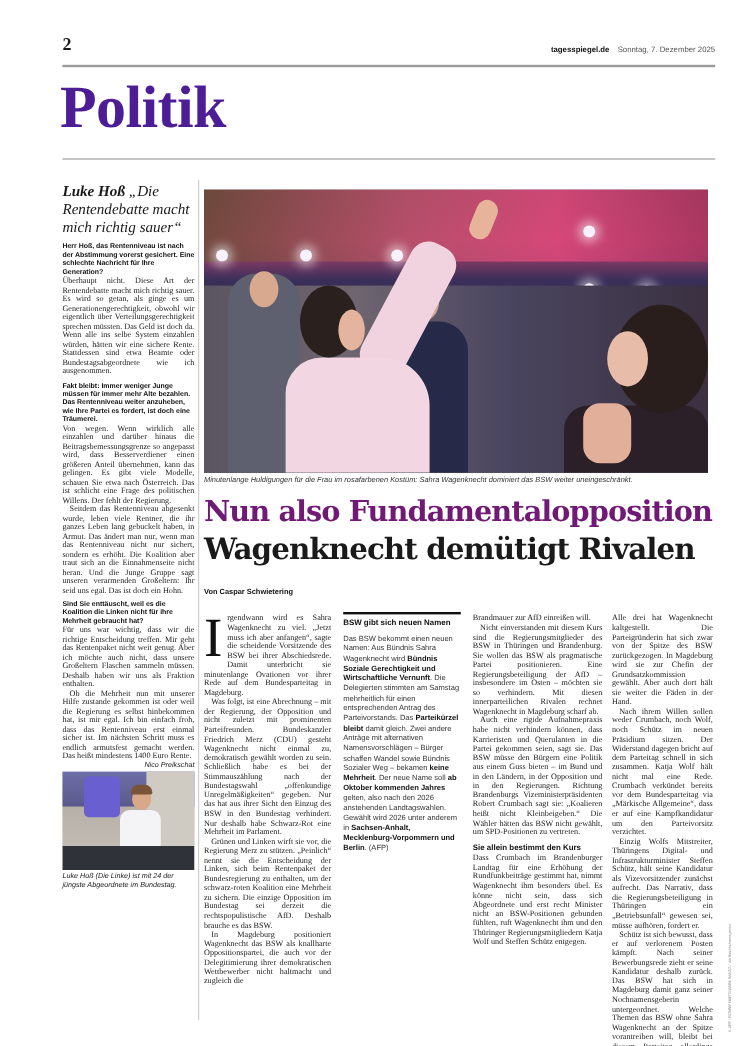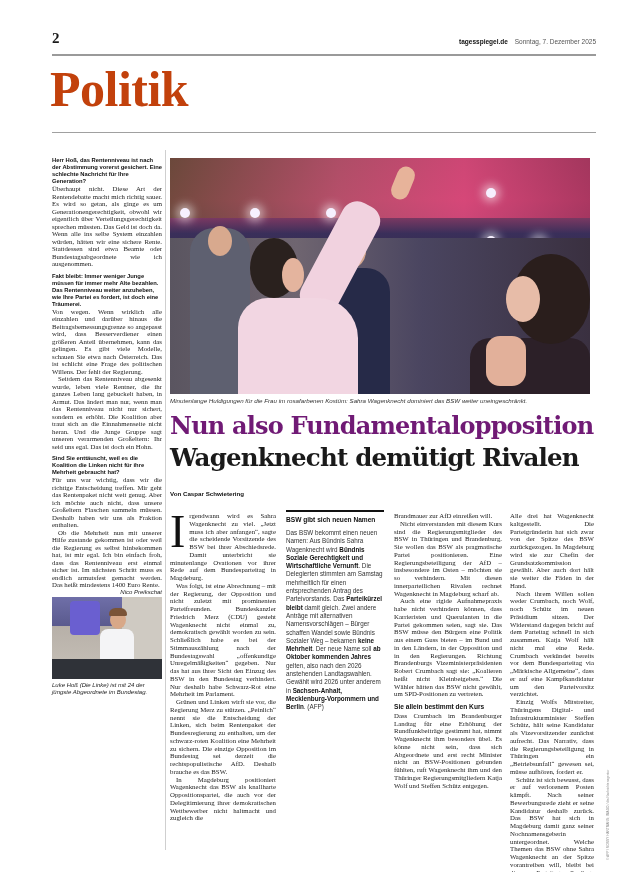--- a/index.html
+++ b/index.html
@@ -5,21 +5,21 @@
   * { box-sizing: border-box; margin: 0; padding: 0; }
   html, body { width: 621px; height: 872px; background: #ffffff; overflow: hidden; }
   body { position: relative; font-family: "DejaVu Serif", serif; color: #1a1a1a; }
 
   .page-head { position: absolute; left: 52px; top: 30px; width: 544px; height: 26px; border-bottom: 2px solid #9a9a9a; }
   .page-num { position: absolute; left: 0; top: 0; font-family: "Liberation Serif", serif; font-weight: bold; font-size: 15px; }
   .masthead { position: absolute; right: 0; top: 8px; font-family: "Liberation Sans", sans-serif; font-size: 6.5px; color: #333; white-space: nowrap; }
   .masthead .site { font-weight: bold; margin-right: 5px; color: #111; }
   .masthead .date { color: #555; }
 
-  .section-title { position: absolute; left: 50px; top: 64px; font-family: "Liberation Serif", serif; font-weight: bold; font-size: 50px; letter-spacing: -0.5px; line-height: 1; color: #c2410c; }
+  .section-title { position: absolute; left: 50px; top: 64px; font-family: "Liberation Serif", serif; font-weight: bold; font-size: 50px; letter-spacing: -0.5px; line-height: 1; color: #4c1d95; }
   .section-rule { position: absolute; left: 52px; top: 132px; width: 544px; border-top: 1px solid #a0a0a0; }
 
   
   .sidebar { position: absolute; left: 52px; top: 152px; width: 110px; }
   .sidebar-divider { position: absolute; left: 165px; top: 150px; height: 700px; border-left: 1px solid #cfcfcf; }
   .int-title { font-family: "Liberation Serif", serif; font-style: italic; font-size: 12.6px; line-height: 15px; color: #1a1a1a; margin-bottom: 6px; }
   .int-title b { font-weight: bold; }
   .q { font-family: "Liberation Sans", sans-serif; font-weight: bold; font-size: 5.8px; line-height: 7px; color: #111; margin-top: 5px; }
   .a { font-family: "Liberation Serif", serif; font-size: 6.8px; line-height: 7.5px; text-align: justify; color: #222; }
   .a.indent { text-indent: 6px; }
@@ -81,20 +81,24 @@
   <span class="masthead">
     <span class="site">tagesspiegel.de</span>
     <span class="date">Sonntag, 7. Dezember 2025</span>
   </span>
 </div>
 
 <div class="section-title">Politik</div>
 <div class="section-rule"></div>
 
 <div class="sidebar">
+  <div class="int-title">
+    <b>Luke Hoß</b>
+    <span>„Die Rentendebatte macht mich richtig sauer“</span>
+  </div>
   <div id="interview-body">
       <div class="q">Herr Hoß, das Rentenniveau ist nach der Abstimmung vorerst gesichert. Eine schlechte Nachricht für Ihre Generation?</div>
       <div class="a">Überhaupt nicht. Diese Art der Rentendebatte macht mich richtig sauer. Es wird so getan, als ginge es um Generationengerechtigkeit, obwohl wir eigentlich über Verteilungsgerechtigkeit sprechen müssten. Das Geld ist doch da. Wenn alle ins selbe System einzahlen würden, hätten wir eine sichere Rente. Stattdessen sind etwa Beamte oder Bundestagsabgeordnete wie ich ausgenommen.</div>
       <div class="q">Fakt bleibt: Immer weniger Junge müssen für immer mehr Alte bezahlen. Das Rentenniveau weiter anzuheben, wie Ihre Partei es fordert, ist doch eine Träumerei.</div>
       <div class="a">Von wegen. Wenn wirklich alle einzahlen und darüber hinaus die Beitragsbemessungsgrenze so angepasst wird, dass Besserverdiener einen größeren Anteil übernehmen, kann das gelingen. Es gibt viele Modelle, schauen Sie etwa nach Österreich. Das ist schlicht eine Frage des politischen Willens. Der fehlt der Regierung.</div>
       <div class="a indent">Seitdem das Rentenniveau abgesenkt wurde, leben viele Rentner, die ihr ganzes Leben lang gebuckelt haben, in Armut. Das ändert man nur, wenn man das Rentenniveau nicht nur sichert, sondern es erhöht. Die Koalition aber traut sich an die Einnahmenseite nicht heran. Und die Junge Gruppe sagt unseren verarmenden Großeltern: Ihr seid uns egal. Das ist doch ein Hohn.</div>
       <div class="q">Sind Sie enttäuscht, weil es die Koalition die Linken nicht für ihre Mehrheit gebraucht hat?</div>
       <div class="a">Für uns war wichtig, dass wir die richtige Entscheidung treffen. Mir geht das Rentenpaket nicht weit genug. Aber ich möchte auch nicht, dass unsere Großeltern Flaschen sammeln müssen. Deshalb haben wir uns als Fraktion enthalten.</div>
       <div class="a indent">Ob die Mehrheit nun mit unserer Hilfe zustande gekommen ist oder weil die Regierung es selbst hinbekommen hat, ist mir egal. Ich bin einfach froh, dass das Rentenniveau erst einmal sicher ist. Im nächsten Schritt muss es endlich armutsfest gemacht werden. Das heißt mindestens 1400 Euro Rente.<span class="author-sig">Nico Preikschat</span></div>
     </div>

